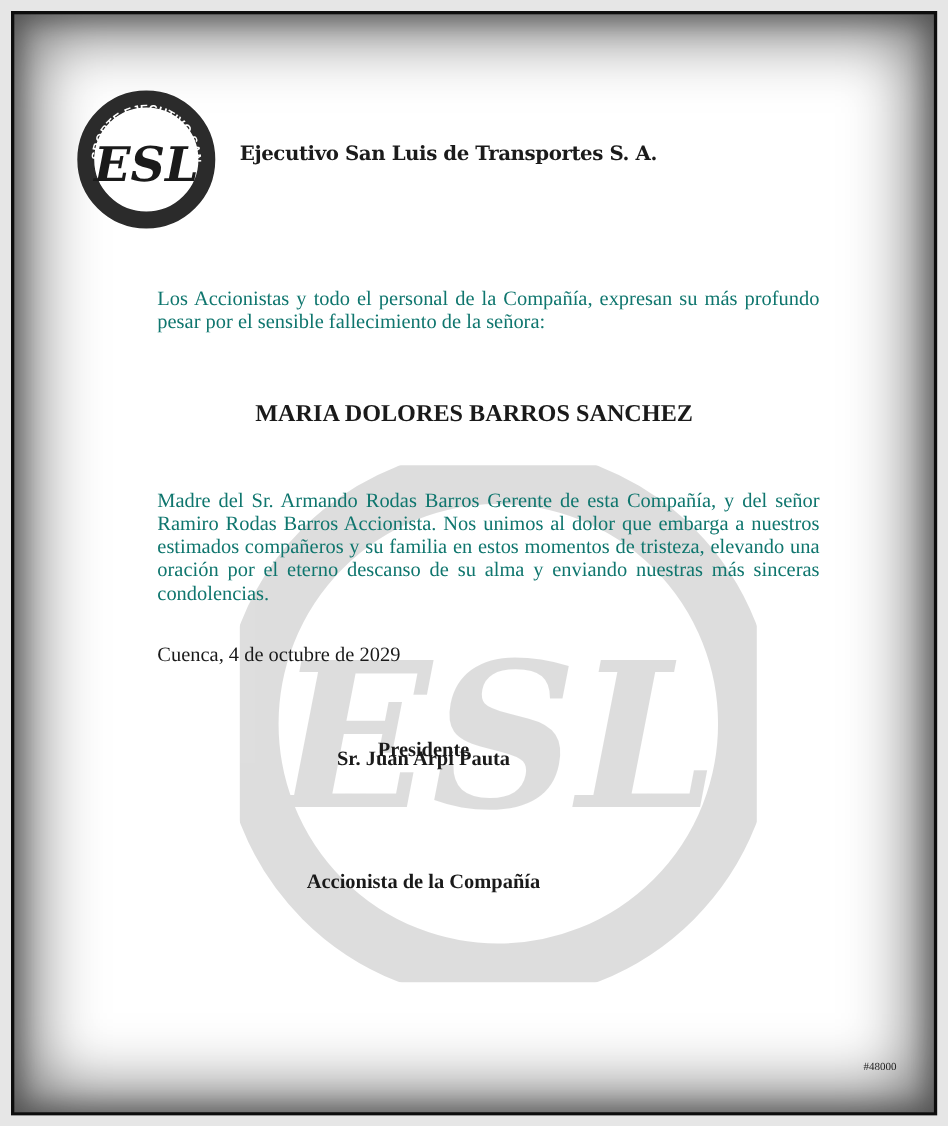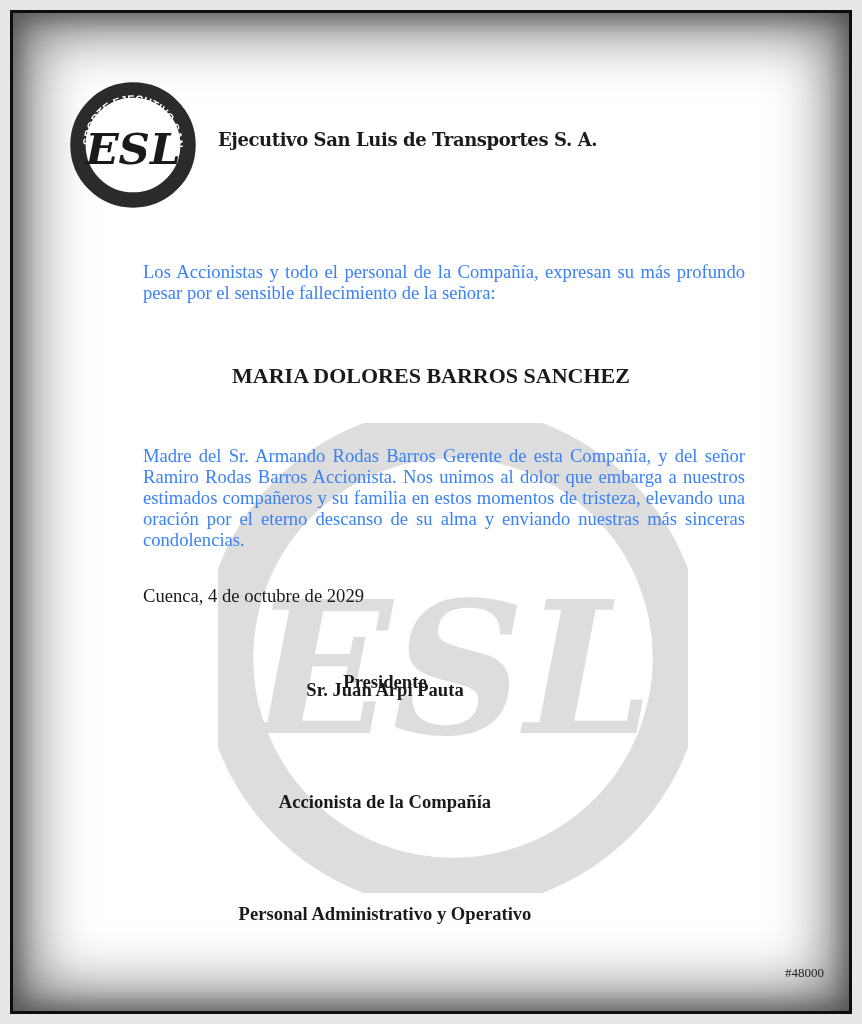--- a/index.html
+++ b/index.html
@@ -56,21 +56,21 @@
     }
     .para {
       position: absolute;
       left: 130px;
       width: 602px;
       margin: 0;
       font-size: 18.6px;
       line-height: 21px;
       text-align: justify;
       text-align-last: left;
-      color: #3b82f6;
+      color: #0f766e;
     }
     .intro { top: 248px; }
     .body-para { top: 432px; }
     .deceased-name {
       position: absolute;
       left: 0;
       width: 836px;
       top: 350px;
       margin: 0;
       text-align: center;
@@ -96,21 +96,21 @@
       font-weight: bold;
     }
     .signer { top: 666px; }
     .signer-role { top: 658px; }
     .accionistas { top: 778px; }
     .personal { top: 890px; }
     .ref-code {
       position: absolute;
       left: 772px;
       top: 952px;
-      font-size: 13px;
+      font-size: 10px;
       color: #222;
     }
   </style>
 </head>
 <body>
 
 <div class="frame">
 
   <svg class="watermark" viewBox="0 0 200 200">
     <defs>
@@ -152,16 +152,15 @@
 
   <p class="para body-para">Madre del Sr. Armando Rodas Barros Gerente de esta Compañía, y del señor Ramiro Rodas Barros Accionista.  Nos unimos al dolor que embarga a nuestros estimados compañeros y  su familia en estos momentos de tristeza, elevando una oración por el eterno descanso de su alma y enviando nuestras más sinceras condolencias.</p>
 
   <p class="date-line">Cuenca, 4 de octubre de 2029</p>
 
   <p class="center-line signer">Sr. Juan Arpi Pauta</p>
   <p class="center-line signer-role">Presidente</p>
 
   <p class="center-line accionistas">Accionista de la Compañía</p>
 
-  <p class="center-line personal">Personal Administrativo y Operativo</p>
 
   <span class="ref-code">#48000</span>
 </div>
 
 </body></html>

